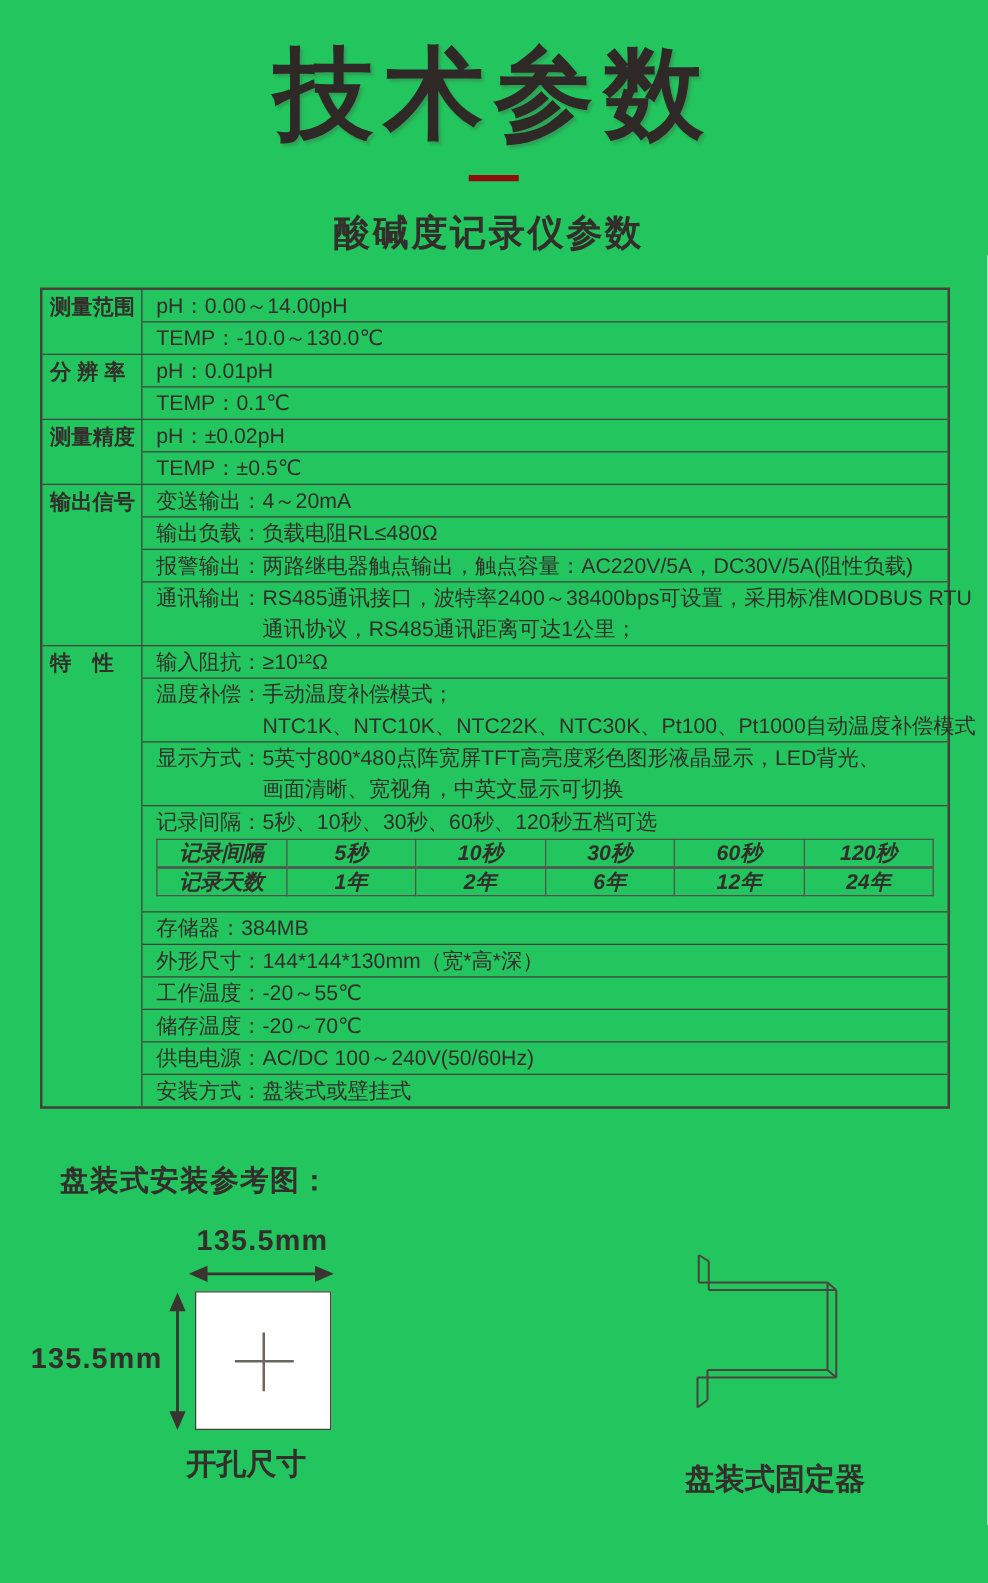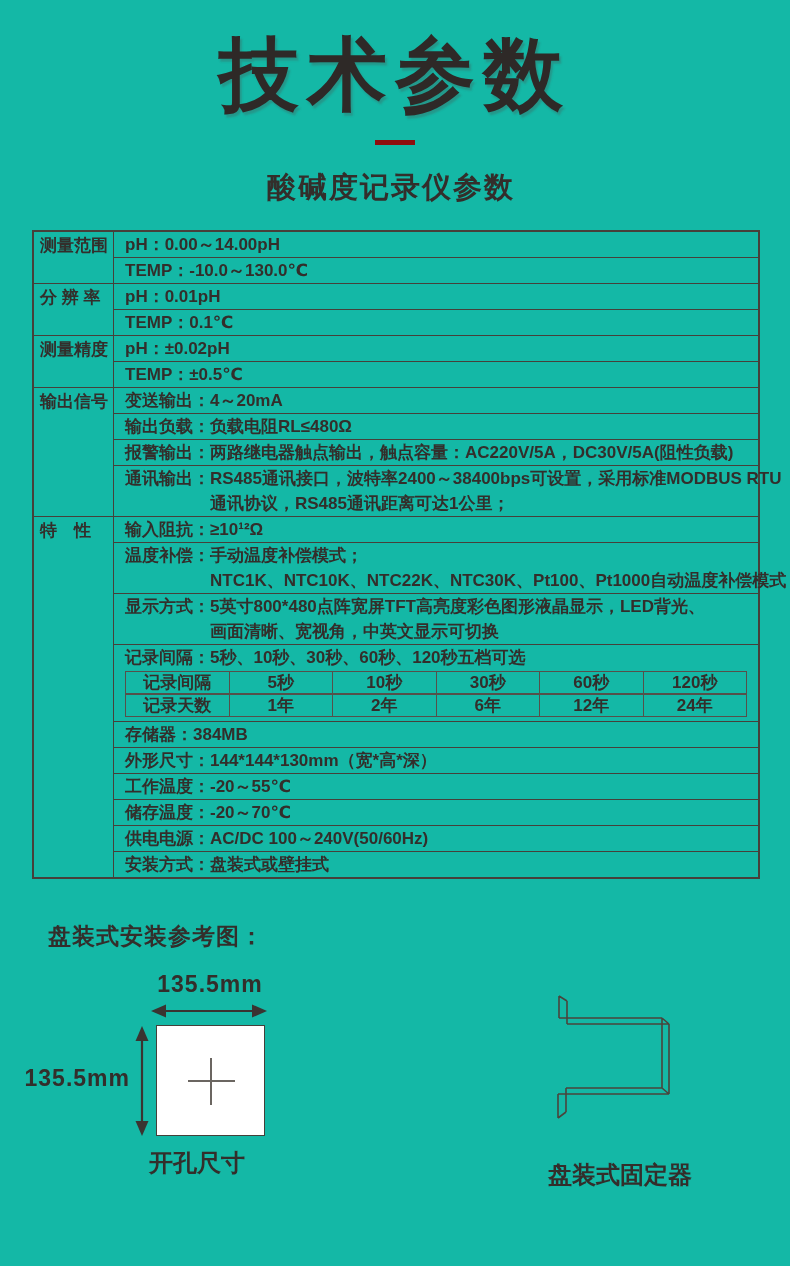--- a/index.html
+++ b/index.html
@@ -1,21 +1,21 @@
 <!DOCTYPE html>
 <html><head>
 <meta charset="utf-8">
 <style>
   * { box-sizing: border-box; }
   html,body { margin:0; padding:0; background:#ffffff; }
   .page {
     position: relative;
     width: 790px; height: 1266px;
     margin: 0 auto;
-    background: #14b8a6;
+    background: #22c55e;
     overflow: hidden;
     font-family: "Liberation Sans", "DejaVu Sans", sans-serif;
     color: #332e2b;
   }
   
   .hdr { text-align: center; padding-top: 26px; }
   .title {
     margin: 0;
     font-size: 80px; line-height: 98px;
     font-weight: 900; letter-spacing: 8px;
@@ -44,31 +44,32 @@
     font-size: 17px; font-weight: 700;
     line-height: 25px;
     padding: 1px 0 0 6px;
     white-space: pre;
   }
   .gvals { flex: 1 1 auto; min-width: 0; }
   .vrow + .vrow { border-top: 1.5px solid #46403a; }
   .vline {
     display: block;
     padding-left: 11px; padding-right: 6px;
-    font-size: 17px; font-weight: 700;
+    font-size: 17px; font-weight: 400;
     line-height: 25px;
     white-space: nowrap;
   }
   .vline.cont { padding-left: calc(11px + 5em); }
   
   .rec-table {
     border-collapse: collapse;
     table-layout: fixed;
     width: calc(100% - 22px);
-    margin: 1px 11px 4px 11px;
+    margin: 1px 11px 12px 11px;
+    font-style: italic;
   }
   .rec-table td {
     border: 1.5px solid #55504a;
     text-align: center;
     font-size: 17px; font-weight: 700;
     line-height: 21px; padding: 0;
     white-space: nowrap;
   }
   .rec-table tr:first-child td { border-bottom-width: 2.5px; }
   

